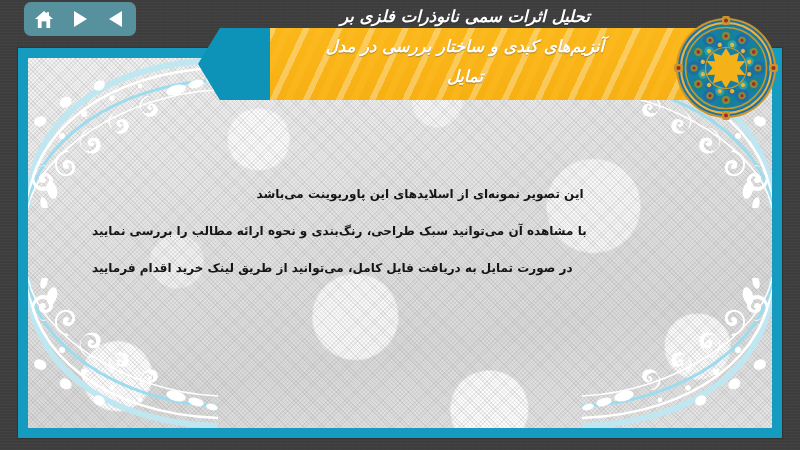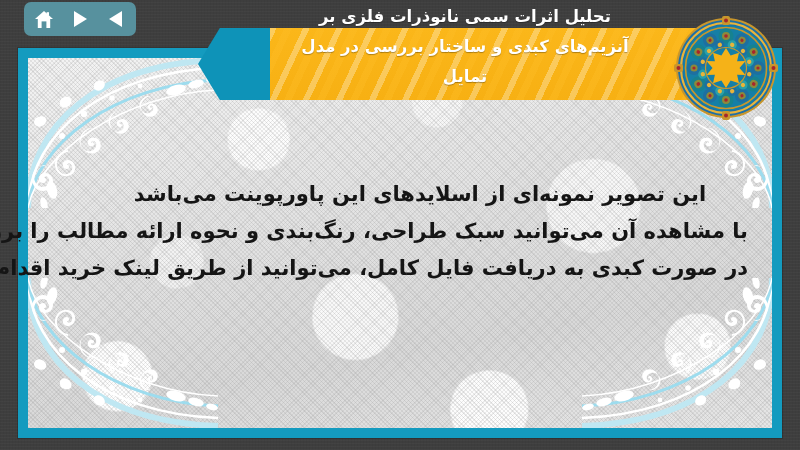--- a/index.html
+++ b/index.html
@@ -140,20 +140,21 @@
     z-index: 7;
     text-align: center;
     direction: rtl;
     color: #ffffff;
     font-size: 16.5px;
     line-height: 30px;
     font-weight: bold;
     letter-spacing: .2px;
     text-shadow: 0 1px 1px rgba(0,0,0,.30);
     pointer-events: none;
+    font-style: italic;
   }
 
   
   .medallion {
     position: absolute;
     right: 22px;
     top: 16px;
     width: 104px;
     height: 104px;
     z-index: 8;
@@ -163,29 +164,29 @@
   
   .body-text {
     position: absolute;
     left: 36px;
     right: 34px;
     top: 128px;
     z-index: 7;
     direction: rtl;
     text-align: center;
     color: #151515;
-    font-size: 21px;
+    font-size: 12px;
     line-height: 37px;
     font-weight: bold;
     margin-left: 38px;
   }
   .body-text p { white-space: nowrap; }
   .body-text p.l1 { text-align: center; }
   .body-text p.l2,
-  .body-text p.l3 { text-align: right; }
+  .body-text p.l3 { text-align: left; }
 
   
   .navbar {
     position: absolute;
     left: 24px;
     top: 2px;
     height: 34px;
     padding: 0 9px;
     display: flex;
     align-items: center;
@@ -333,21 +334,21 @@
           <path d="M8 60c10-6 14 4 6 8-4 2-8-1-8-4 0-2 1-3 2-4z"></path>
           <path d="M34 40c10-5 13 5 5 9-4 2-8-1-7-5 0-2 1-3 2-4z"></path>
           <path d="M68 24c9-5 12 4 5 8-4 2-8-1-7-4 0-2 1-3 2-4z"></path>
         </g>
       </svg>
     </div>
 
     <div class="body-text">
       <p class="l1">این تصویر نمونه‌ای از اسلایدهای این پاورپوینت می‌باشد</p>
       <p class="l2">با مشاهده آن می‌توانید سبک طراحی، رنگ‌بندی و نحوه ارائه مطالب را بررسی نمایید</p>
-      <p class="l3">در صورت کبدی به دریافت فایل کامل، می‌توانید از طریق لینک خرید اقدام فرمایید</p>
+      <p class="l3">در صورت تمایل به دریافت فایل کامل، می‌توانید از طریق لینک خرید اقدام فرمایید</p>
     </div>
 
   </div>
 
   <div class="banner-tab"></div>
   <div class="banner"></div>
 
   <div class="title">
     <div>تحلیل اثرات سمی نانوذرات فلزی بر</div>
     <div>آنزیم‌های کبدی و ساختار بررسی در مدل</div>

